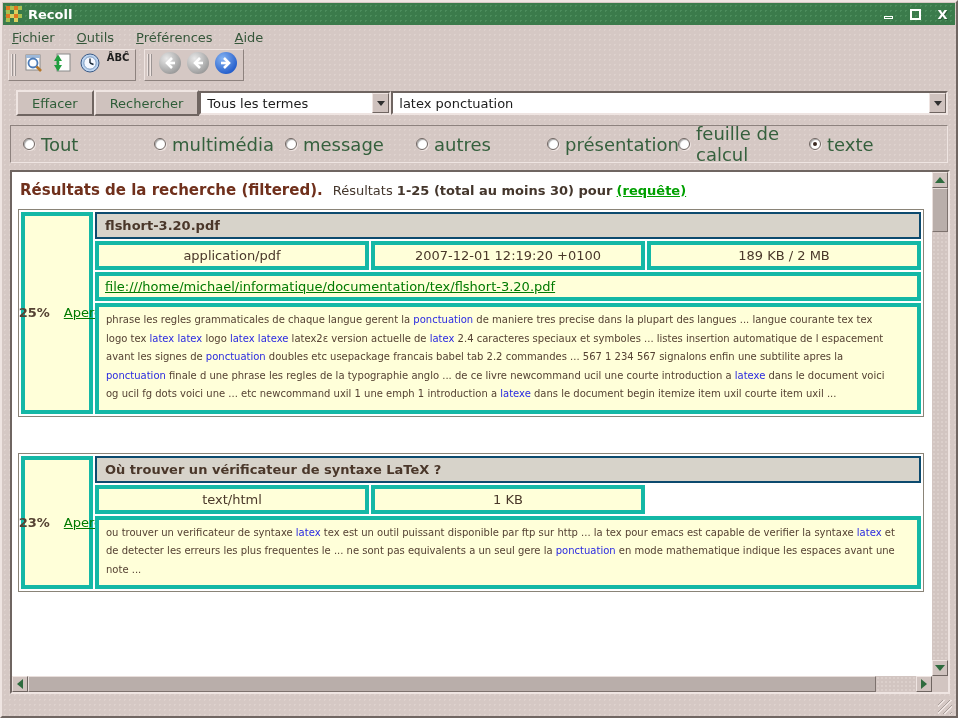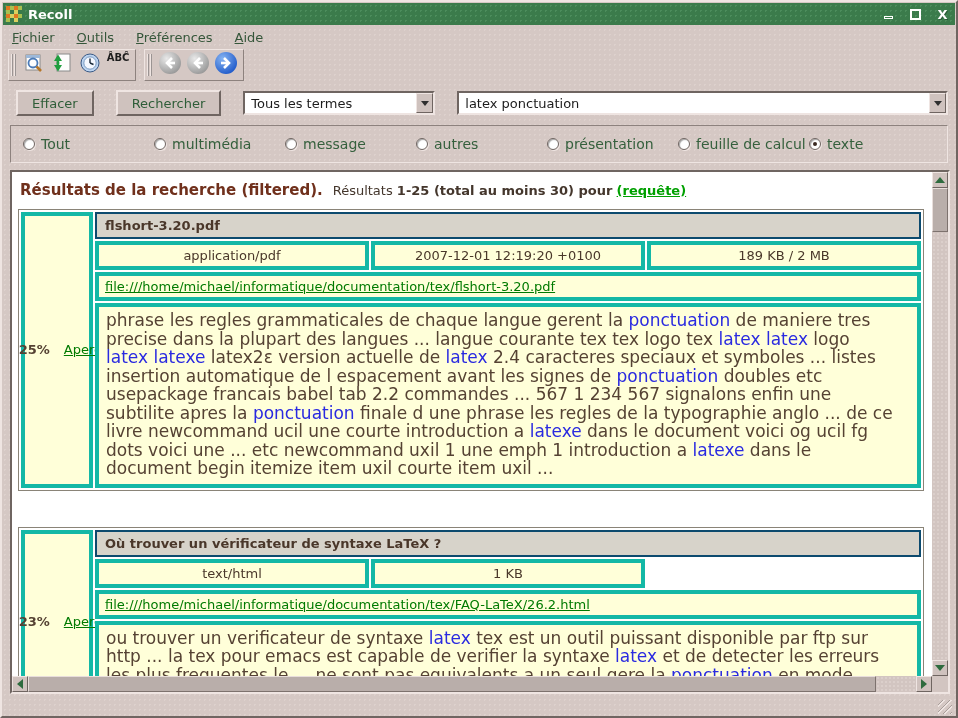--- a/index.html
+++ b/index.html
@@ -33,21 +33,21 @@
   .tb-group { display:flex; align-items:center; gap:2px; padding:2px 4px 2px 2px;
     border:1px solid; border-color:#efe5e2 #8d827e #8d827e #efe5e2; background:#d5c8c4; }
   .tb-handle { width:5px; height:22px; margin-right:3px;
     border-left:2px ridge #efe5e2; border-right:2px ridge #efe5e2; }
   .tb-btn { width:26px; height:26px; display:flex; align-items:flex-start; justify-content:center; }
   .abc-label { font-size:10px; font-weight:bold; color:#1c1c1c; letter-spacing:0; }
   .nav-circle { width:22px; height:22px; border-radius:50%; display:flex; align-items:center; justify-content:center; }
   .nav-grey { background:radial-gradient(circle at 35% 30%, #e9e9e9, #9b9b9b 75%, #6f6f6f); }
   .nav-blue { background:radial-gradient(circle at 35% 30%, #86b4f2, #1d58c9 80%, #123d91); }
   
-  .searchrow { display:flex; align-items:center; margin:9px 8px 0 14px; gap:22px; height:26px; }
+  .searchrow { display:flex; align-items:center; margin:9px 8px 0 14px; gap:0; height:26px; }
   .btn {
     height:26px; padding:0 14px; font-size:13px; color:#2e5d38; background:#cfc2be;
     border:2px solid; border-color:#efe5e2 #6f6561 #6f6561 #efe5e2; cursor:default;
     display:flex; align-items:center; font-family:"DejaVu Sans", sans-serif;
   }
   .combo { height:24px; background:#fff; display:flex; align-items:center;
     border:2px solid; border-color:#6f6561 #efe5e2 #efe5e2 #6f6561; }
   .combo .combo-text { flex:1; font-size:13px; color:#1c1c1c; padding:0 6px; white-space:nowrap; overflow:hidden; }
   .combo-arrow { width:17px; height:20px; background:#cfc2be; margin-right:0;
     border:1px solid; border-color:#efe5e2 #6f6561 #6f6561 #efe5e2;
@@ -58,21 +58,21 @@
   .query-input { flex:1; border:none; outline:none; font-size:13px; color:#1c1c1c; padding:0 6px;
     font-family:"DejaVu Sans", sans-serif; background:transparent; }
   
   .filterpanel { margin:9px 8px 0 8px; height:38px; display:flex; align-items:center;
     border:1px solid; border-color:#8d827e #efe5e2 #efe5e2 #8d827e; padding:0 12px; }
   .filter-item { display:flex; align-items:center; gap:6px; width:131px; }
   .filter-item:last-child { width:auto; }
   .radio { width:12px; height:12px; border-radius:50%; background:#fff; flex:none;
     border:1px solid #6f6561; box-shadow:inset 1px 1px 1px rgba(0,0,0,.35), 1px 1px 0 #efe5e2; position:relative; }
   .radio.on::after { content:''; position:absolute; left:3px; top:3px; width:4px; height:4px; border-radius:50%; background:#3a2a22; }
-  .filter-label { font-size:14px; color:#35603d; }
+  .filter-label { font-size:18px; color:#35603d; }
   
   .results-frame { position:absolute; left:8px; top:168px; width:940px; height:524px;
     background:#fff; border:2px solid; border-color:#6f6561 #efe5e2 #efe5e2 #6f6561; }
   .results-content { position:absolute; left:0; top:0; right:16px; bottom:16px; overflow:hidden;
     background:#fff; padding:7px 0 0 6px; }
   .results-header { font-size:13px; color:#44362c; padding:2px 8px 10px 2px; white-space:nowrap; }
   .results-header .rh-title { font-size:15px; font-weight:bold; color:#70301c; margin-right:10px; }
   .results-header .rh-bold { font-weight:bold; }
   .link-query { color:#00a000; font-weight:bold; text-decoration:underline; cursor:pointer; }
   .link-green { color:#007a00; text-decoration:underline; cursor:pointer; }
@@ -81,21 +81,21 @@
   .entry + .entry-gap { height:36px; }
   .cellb { border:4px solid #14b8a6; background:#ffffd9; }
   .entry-left { width:72px; flex:none; display:flex; flex-direction:row; align-items:center; justify-content:center; gap:14px; padding:6px 0; }
   .relevance { font-size:13px; font-weight:bold; color:#554233; }
   .preview-link { font-size:13px; }
   .entry-main { flex:1; display:flex; flex-direction:column; gap:2px; background:#fff; min-width:0; }
   .entry-title-row { background:#d7d3ca; border:2px solid #0c4a6e; padding:4px 8px; font-size:13px; font-weight:bold; color:#4a372a; }
   .entry-meta-row { display:grid; grid-template-columns:1fr 1fr 1fr; gap:2px; }
   .entry-meta-cell { padding:3px 4px; font-size:13px; color:#4a382a; text-align:center; white-space:nowrap; overflow:hidden; }
   .entry-url-row { padding:3px 6px; font-size:13px; white-space:nowrap; overflow:hidden; }
-  .entry-abstract { padding:4px 21px 6px 7px; font-size:17px; line-height:18.5px; color:#554233; }
+  .entry-abstract { padding:4px 21px 6px 7px; font-size:10px; line-height:18.5px; color:#554233; }
   .entry-abstract .hl { color:#2a2ae0; }
   
   .vscroll { position:absolute; top:0; right:0; width:16px; bottom:16px; background:#d2c5c1;
     background-image:radial-gradient(#dbcfcb 1px, transparent 1px); background-size:4px 4px; }
   .hscroll { position:absolute; left:0; right:16px; bottom:0; height:16px; background:#d2c5c1;
     background-image:radial-gradient(#dbcfcb 1px, transparent 1px); background-size:4px 4px; display:flex; }
   .scroll-btn { width:16px; height:16px; background:#cfc2be; flex:none;
     border:1px solid; border-color:#efe5e2 #6f6561 #6f6561 #efe5e2;
     display:flex; align-items:center; justify-content:center; }
   .tri-up { border:5px solid transparent; border-bottom:6px solid #2e6b3e; margin-top:-5px; }
@@ -309,23 +309,20 @@
           </svg>
           <span class="relevance">23%</span>
           <a class="link-green preview-link">Aperçu</a>
         </div>
         <div class="entry-main">
           <div class="entry-title-row">Où trouver un vérificateur de syntaxe LaTeX ?</div>
           <div class="entry-meta-row">
             <div class="entry-meta-cell cellb">text/html</div>
             <div class="entry-meta-cell cellb">1 KB</div>
           </div>
-          <div class="entry-url-row cellb">
-            <a class="link-green">file:///home/michael/informatique/documentation/tex/FAQ-LaTeX/26.2.html</a>
-          </div>
           <div class="entry-abstract cellb"><span>ou trouver un verificateur de syntaxe </span><span class="hl">latex</span><span> tex est un outil puissant disponible par ftp sur http ... la tex pour emacs est capable de verifier la syntaxe </span><span class="hl">latex</span><span> et de detecter les erreurs les plus frequentes le ... ne sont pas equivalents a un seul gere la </span><span class="hl">ponctuation</span><span> en mode mathematique indique les espaces avant une note ...</span></div>
         </div>
       </div>
 
     </div>
 
     <div class="vscroll">
       <div class="scroll-btn">
           <span class="tri-up"></span>
         </div>

